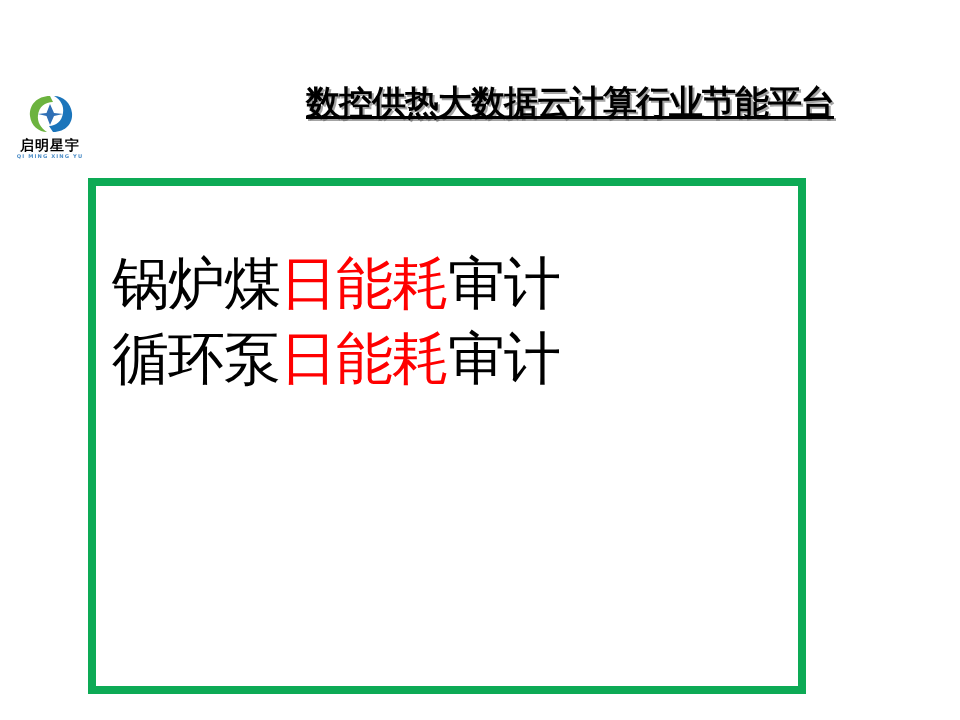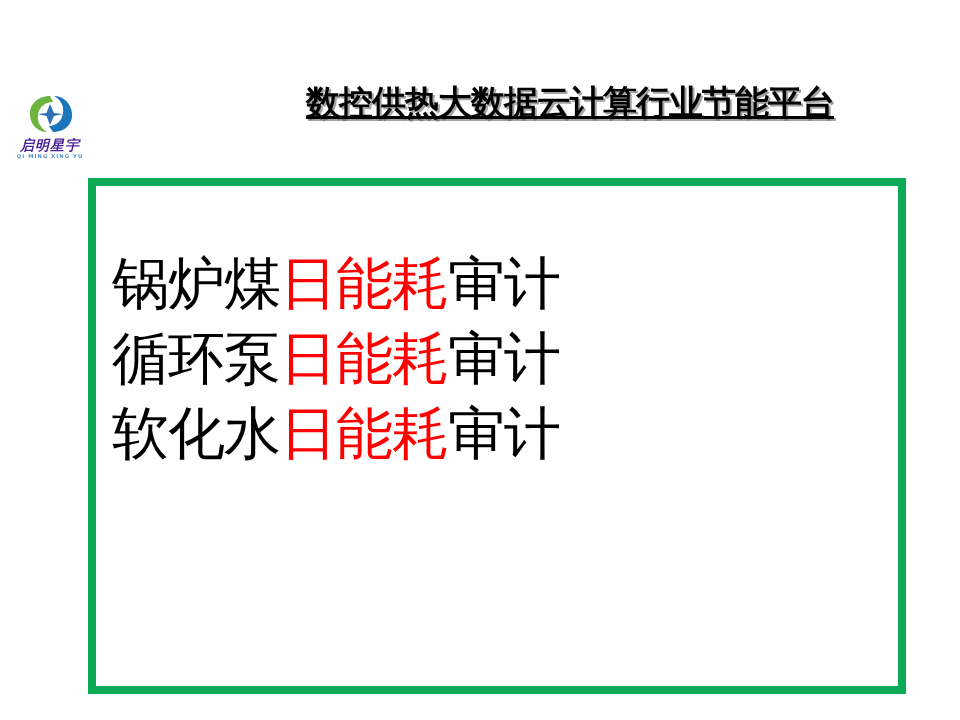--- a/index.html
+++ b/index.html
@@ -31,24 +31,23 @@
     width: 52px;
     height: 44px;
     margin: 0 auto 2px auto;
   }
   .logo-mark svg { display: block; width: 52px; height: 44px; }
 
   .logo-cn {
     font-family: "DejaVu Sans", sans-serif;
     font-size: 14px;
     font-weight: bold;
-    color: #4c1d95;
+    color: #000000;
     letter-spacing: 1px;
     white-space: nowrap;
-    font-style: italic;
   }
   .logo-en {
     font-family: "DejaVu Sans", sans-serif;
     font-size: 5.2px;
     font-weight: bold;
     color: #4f8fc8;
     letter-spacing: 1.1px;
     margin-top: 2px;
     white-space: nowrap;
   }
@@ -72,21 +71,21 @@
     white-space: nowrap;
     text-shadow: 2px 2px 0 rgba(90,90,90,0.55);
   }
   .title-line-2 { font-size: 31px; line-height: 35px; }
 
   
   .content-box {
     position: absolute;
     left: 88px;
     top: 178px;
-    width: 818px;
+    width: 718px;
     height: 516px;
     border: 8px solid #0daa55;
     box-sizing: border-box;
     background: #ffffff;
   }
   .lines-wrap {
     position: absolute;
     left: 16px;
     top: 60px;
     width: 760px;
@@ -129,20 +128,17 @@
       <div class="content-line">
         <span class="seg-black">锅炉煤</span><span class="seg-red">日能耗</span><span class="seg-black">审计</span>
       </div>
 
       <div class="content-line">
         <span class="seg-black">循环泵</span><span class="seg-red">日能耗</span><span class="seg-black">审计</span>
       </div>
 
 
 
-      <div class="content-line">
-        <span class="seg-black">软化水</span><span class="seg-red">日能耗</span><span class="seg-black">审计</span>
-      </div>
 
     </div>
   </div>
 
 </div>
 
 </body></html>

